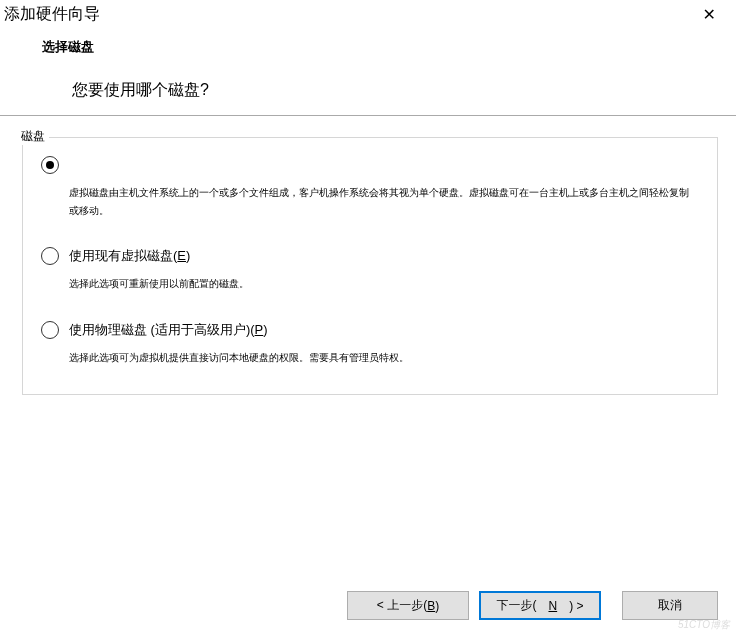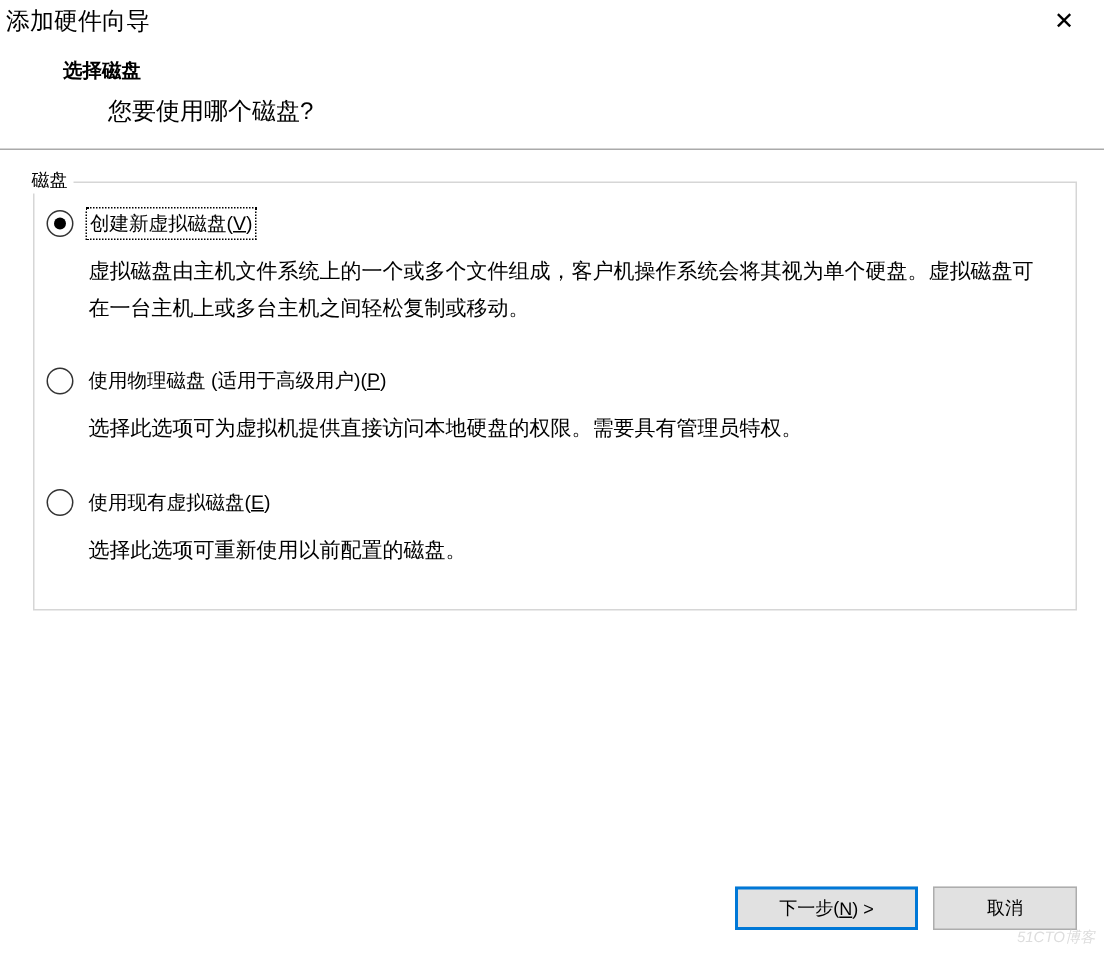--- a/index.html
+++ b/index.html
@@ -32,38 +32,38 @@
       cursor: pointer;
       padding: 0 8px;
       font-family: Arial, sans-serif;
     }
     .header-section {
       padding: 10px 20px 14px 42px;
     }
     .header-title {
       font-weight: bold;
       font-size: 13px;
-      margin-bottom: 8px;
+      margin-bottom: 24px;
     }
     .header-subtitle {
       font-size: 16px;
       padding-left: 30px;
     }
     .separator {
       height: 2px;
       border-top: 1px solid #aaa;
       border-bottom: 1px solid #fff;
       margin-bottom: 2px;
     }
     .content-area {
       padding: 18px 18px 0 22px;
     }
     .groupbox {
       border: 1px solid #d6d6d6;
-      padding: 18px 16px 18px 8px;
+      padding: 18px 16px 18px 18px;
       position: relative;
     }
     .groupbox-label {
       position: absolute;
       top: -10px;
       left: -2px;
       background: #fff;
       padding: 0 4px 0 0;
       font-size: 12px;
     }
@@ -102,21 +102,21 @@
     }
     .radio-label.focused {
       outline: 1px dotted #000;
       outline-offset: 1px;
       padding: 0 1px;
     }
     .radio-label u {
       text-decoration: underline;
     }
     .radio-description {
-      font-size: 14px;
+      font-size: 10px;
       margin-left: 28px;
       line-height: 1.75;
       padding-right: 10px;
     }
     .button-bar {
       position: absolute;
       bottom: 16px;
       right: 18px;
       display: flex;
       gap: 10px;
@@ -128,23 +128,25 @@
       border: 1px solid #adadad;
       font-family: inherit;
       font-size: 12px;
       cursor: pointer;
       display: flex;
       align-items: center;
       justify-content: center;
     }
     .wiz-button.default {
       border: 2px solid #0078d7;
+      gap: 12px;
     }
     .wiz-button.cancel {
       min-width: 96px;
+      margin-left: 11px;
     }
     .watermark {
       position: absolute;
       bottom: 4px;
       right: 6px;
       font-size: 10px;
       color: #ddd;
       pointer-events: none;
       font-style: italic;
     }
@@ -164,45 +166,49 @@
 
 <div class="separator"></div>
 
 <div class="content-area">
   <div class="groupbox">
     <span class="groupbox-label">磁盘</span>
 
     <div class="radio-option">
       <div class="radio-row">
         <span class="radio-circle selected"></span>
-        <span class="radio-label focused"><span>创建新虚拟磁盘(</span><u>V</u><span>)</span></span>
       </div>
       <div class="radio-description">虚拟磁盘由主机文件系统上的一个或多个文件组成，客户机操作系统会将其视为单个硬盘。虚拟磁盘可在一台主机上或多台主机之间轻松复制或移动。</div>
+    </div>
+
+    <div class="radio-option">
+      <div class="radio-row">
+        <span class="radio-circle"></span>
+        <span class="radio-label"><span>使用现有虚拟磁盘(</span><u>E</u><span>)</span></span>
+      </div>
+      <div class="radio-description">选择此选项可重新使用以前配置的磁盘。</div>
     </div>
 
     <div class="radio-option">
       <div class="radio-row">
         <span class="radio-circle"></span>
         <span class="radio-label"><span>使用物理磁盘 (适用于高级用户)(</span><u>P</u><span>)</span></span>
       </div>
       <div class="radio-description">选择此选项可为虚拟机提供直接访问本地硬盘的权限。需要具有管理员特权。</div>
     </div>
 
-    <div class="radio-option">
-      <div class="radio-row">
-        <span class="radio-circle"></span>
-        <span class="radio-label"><span>使用现有虚拟磁盘(</span><u>E</u><span>)</span></span>
-      </div>
-      <div class="radio-description">选择此选项可重新使用以前配置的磁盘。</div>
-    </div>
-
   </div>
 </div>
 
 <div class="button-bar">
+  <button class="wiz-button">
+      <span>&lt; 上一步(</span>
+      <u>B</u>
+      <span>)</span>
+    </button>
   <button class="wiz-button default">
       <span>下一步(</span>
       <u>N</u>
       <span>) &gt;</span>
     </button>
   <button class="wiz-button cancel">取消</button>
 </div>
 
 <div class="watermark">51CTO博客</div>
 

